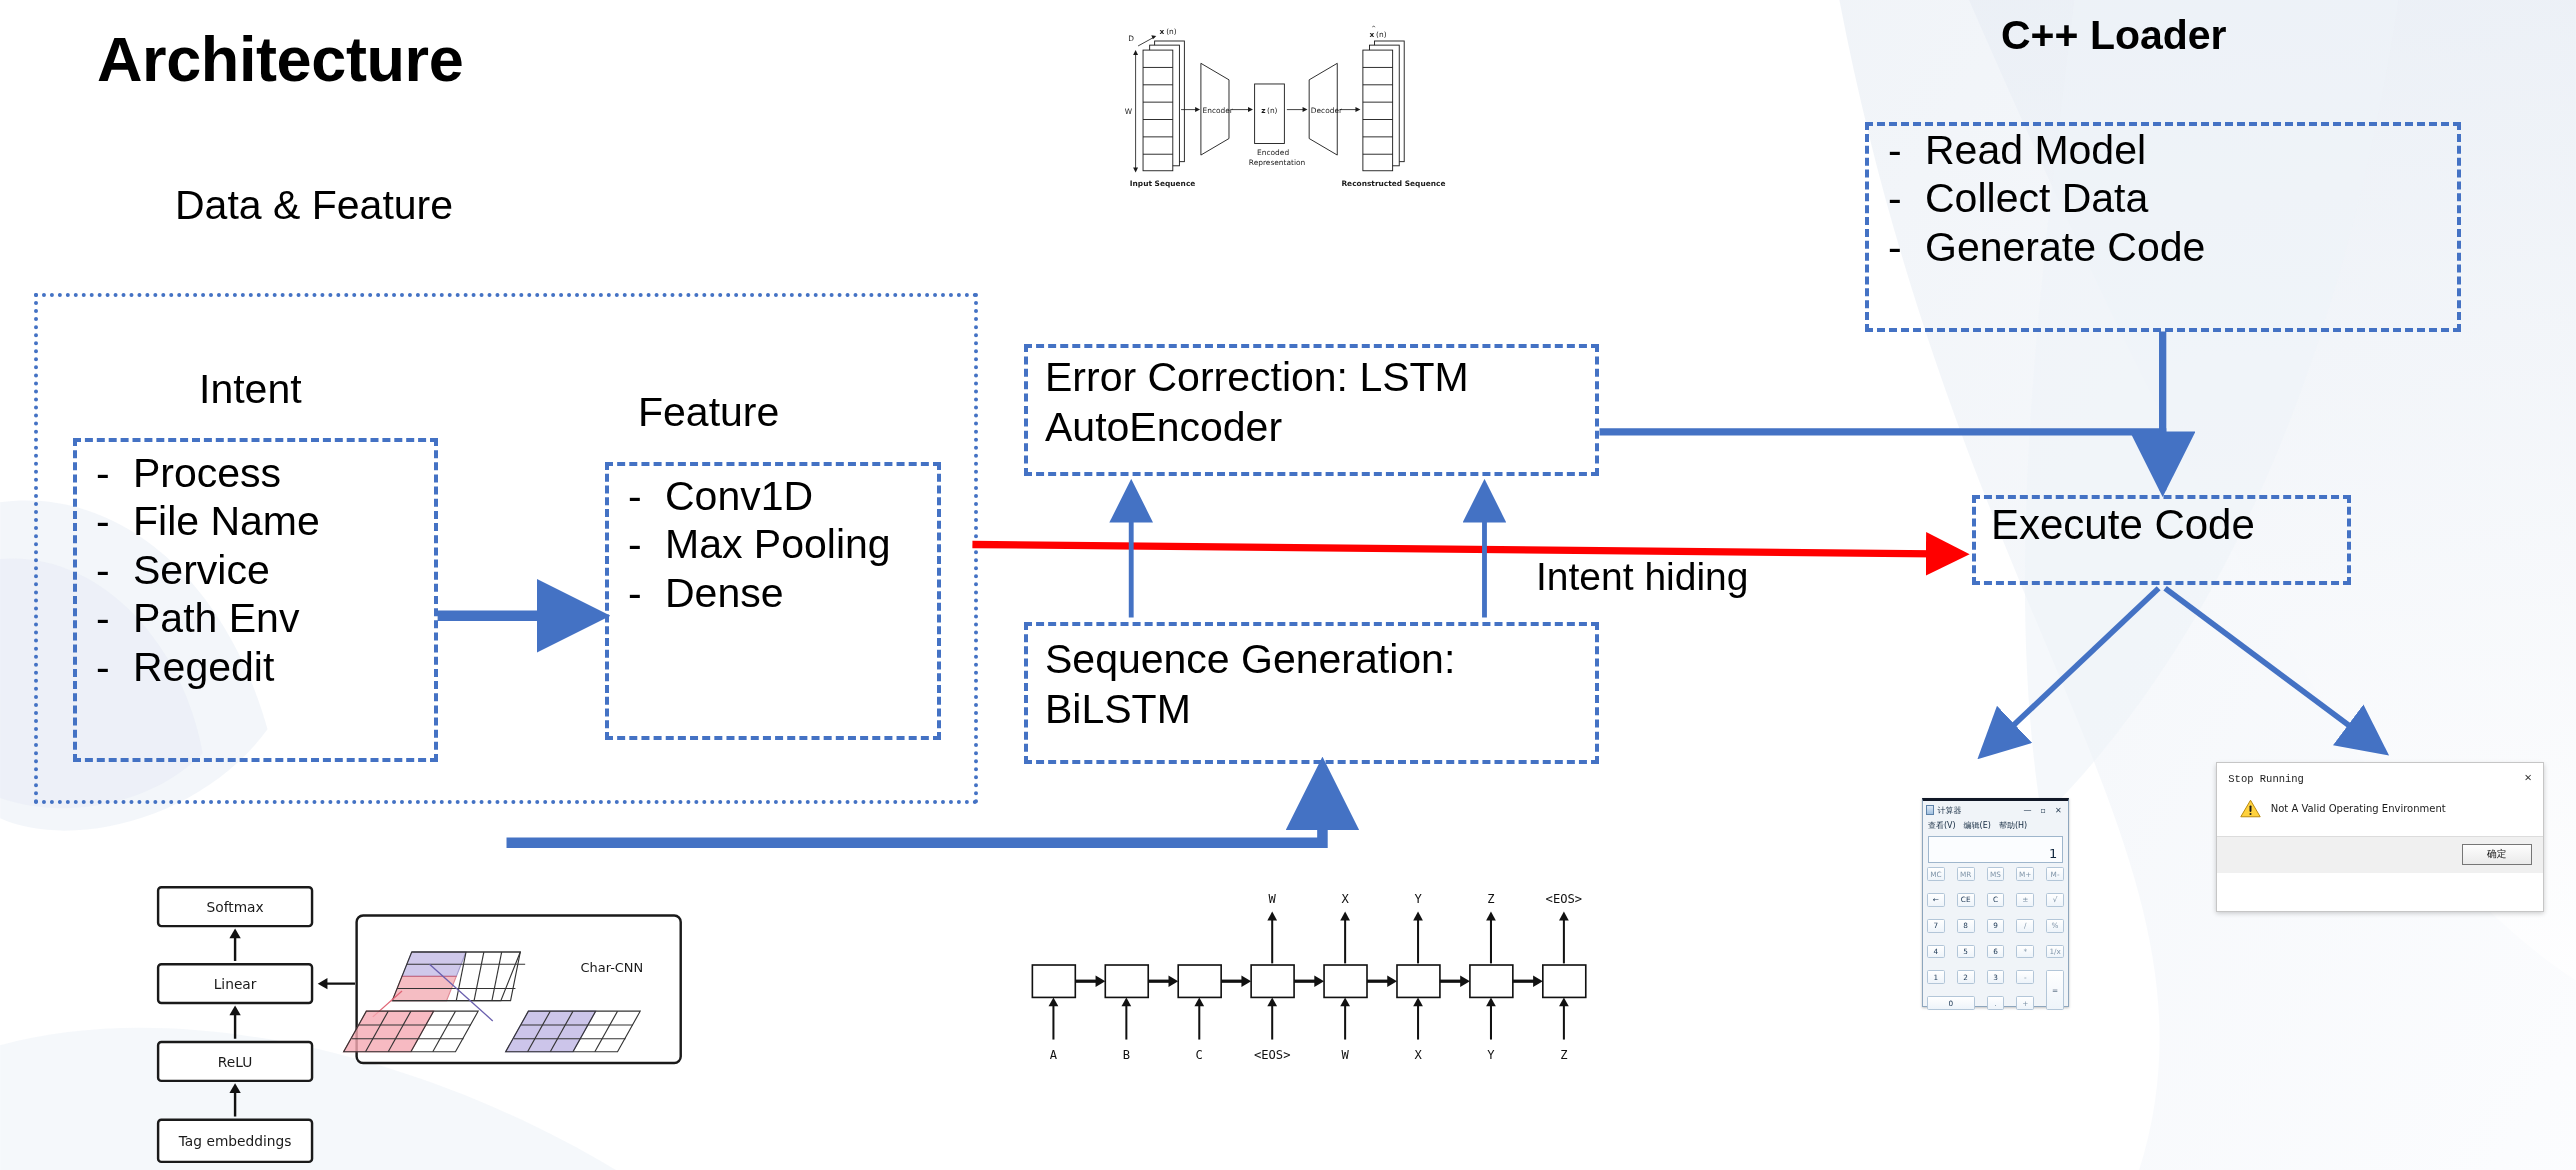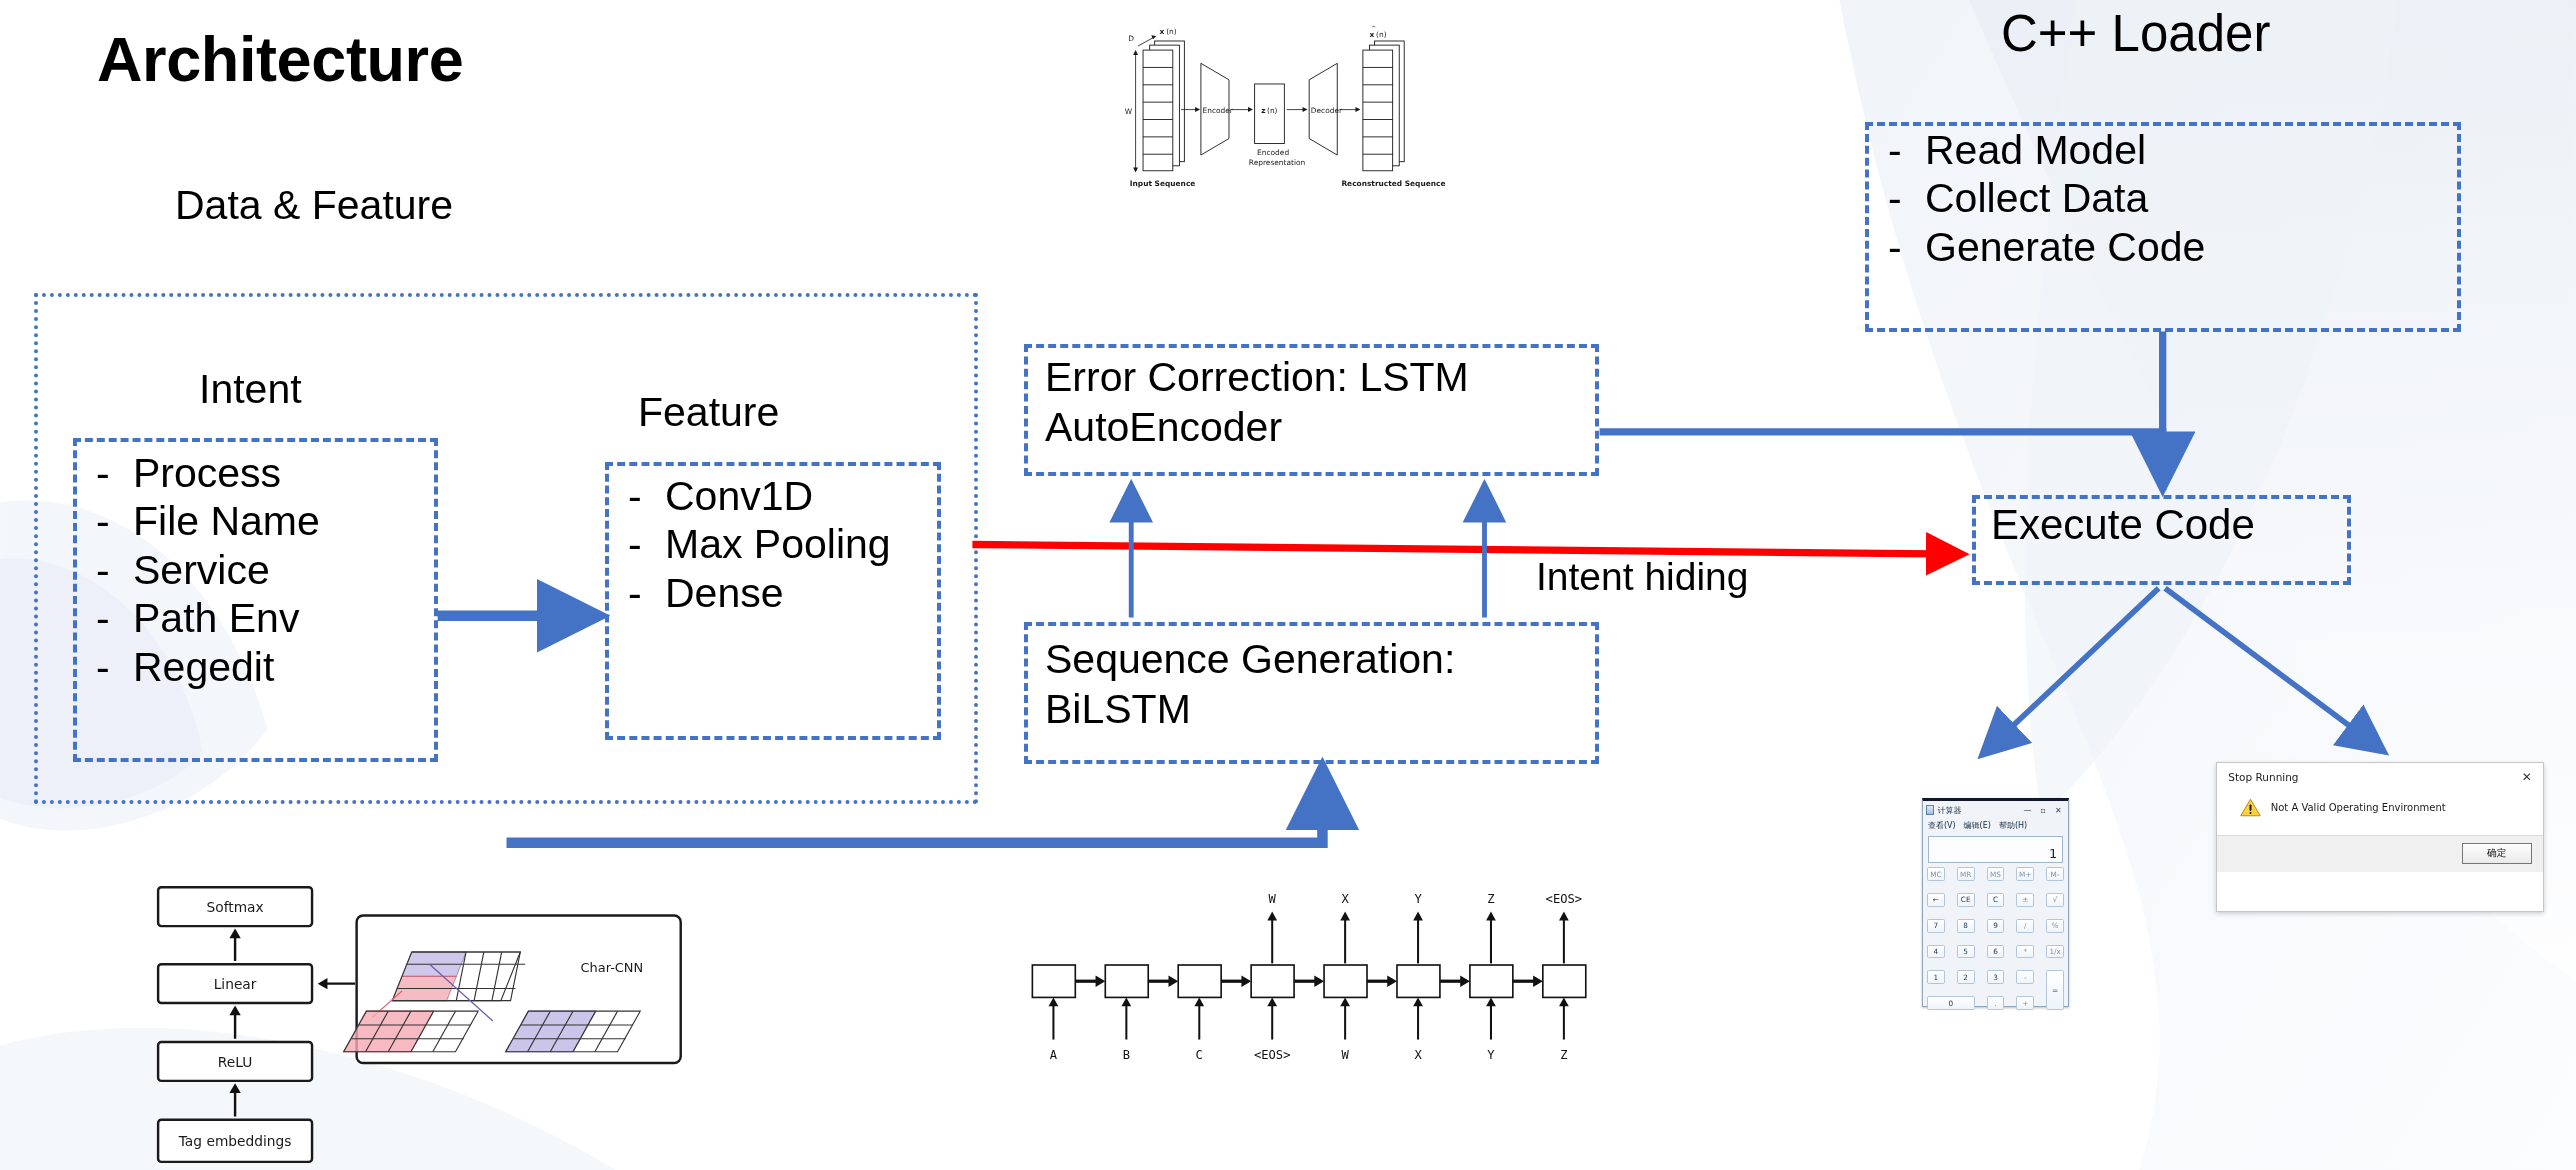--- a/index.html
+++ b/index.html
@@ -142,24 +142,25 @@
 
   
   .dlg {
     position: absolute;
     background: #ffffff;
     border: 0.8px solid #c6c6c6;
     box-shadow: 0 1.6px 4.9px rgba(0,0,0,.20);
     font-family: "DejaVu Sans", sans-serif;
   }
   .dlg-title {
-    display:flex; align-items:center;
+    display:flex; align-items:flex-end;
     padding: 6.5px 8px 1.6px 11.3px;
     font-size: 10.5px;
     color: #1b1b1b;
+    font-family: Liberation Mono, monospace;
   }
   .dlg-close { margin-left:auto; font-size: 12px; color:#333; padding-right:3.2px;}
   .dlg-body {
     display:flex; align-items:center; gap: 9.7px;
     padding: 13px 11.3px 18px 23px;
     font-size: 10px;
     color: #1b1b1b;
   }
   .warn-ico { width: 21px; height: 19.4px; flex:0 0 21px; }
   .dlg-foot {
@@ -199,21 +200,21 @@
     <path d="M2560,0 L2960,0 C2880,520 2700,830 2520,1010 C2470,700 2520,330 2560,0 Z" fill="#eff3f8" opacity="0.6"></path>
     <path d="M0,620 C150,600 280,720 330,900 C250,1010 90,1050 0,1010 Z" fill="#f1f4f9" opacity="0.85"></path>
     <path d="M0,690 C120,680 225,790 250,930 C180,1000 70,1010 0,985 Z" fill="#e9eef6" opacity="0.7"></path>
     <path d="M0,1290 C220,1230 520,1300 760,1444 L0,1444 Z" fill="#f4f7fb" opacity="0.9"></path>
   </svg>
 
   <div class="slide-title" style="left:97px; top:23px; font-size:63px;">Architecture</div>
 
   <div class="section-title" style="left:175px; top:182px; font-size:41px;">Data &amp; Feature</div>
 
-  <div class="section-title" style="left:2001px; top:4px; font-size:51px;">C++ Loader</div>
+  <div class="section-title" style="left:2001px; top:12px; font-size:41px;font-weight:bold;">C++ Loader</div>
 
   <div class="dotbox" style="left:34px; top:293px; width:944px; height:511px;"></div>
 
   <div class="section-title" style="left:199px; top:366px; font-size:41px;">Intent</div>
   <div class="section-title" style="left:638px; top:365px; font-size:41px;margin-top:24px;">Feature</div>
 
   <div class="dashbox" style="left:73px; top:438px; width:365px; height:324px;"></div>
   <div class="bullets" style="left:96px; top:449px; width:340px; font-size:41px;">
     <div class="row">
       <span class="dash">-</span>

